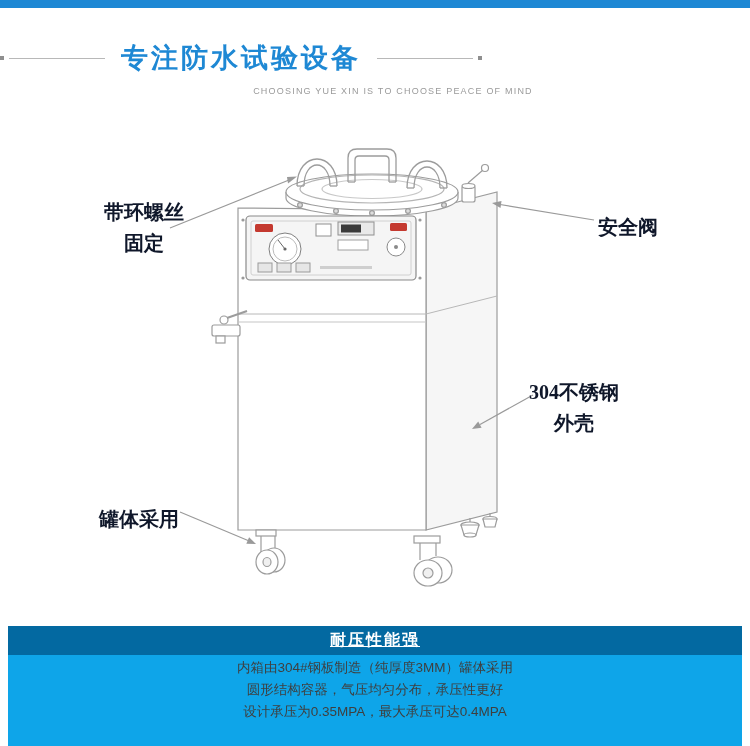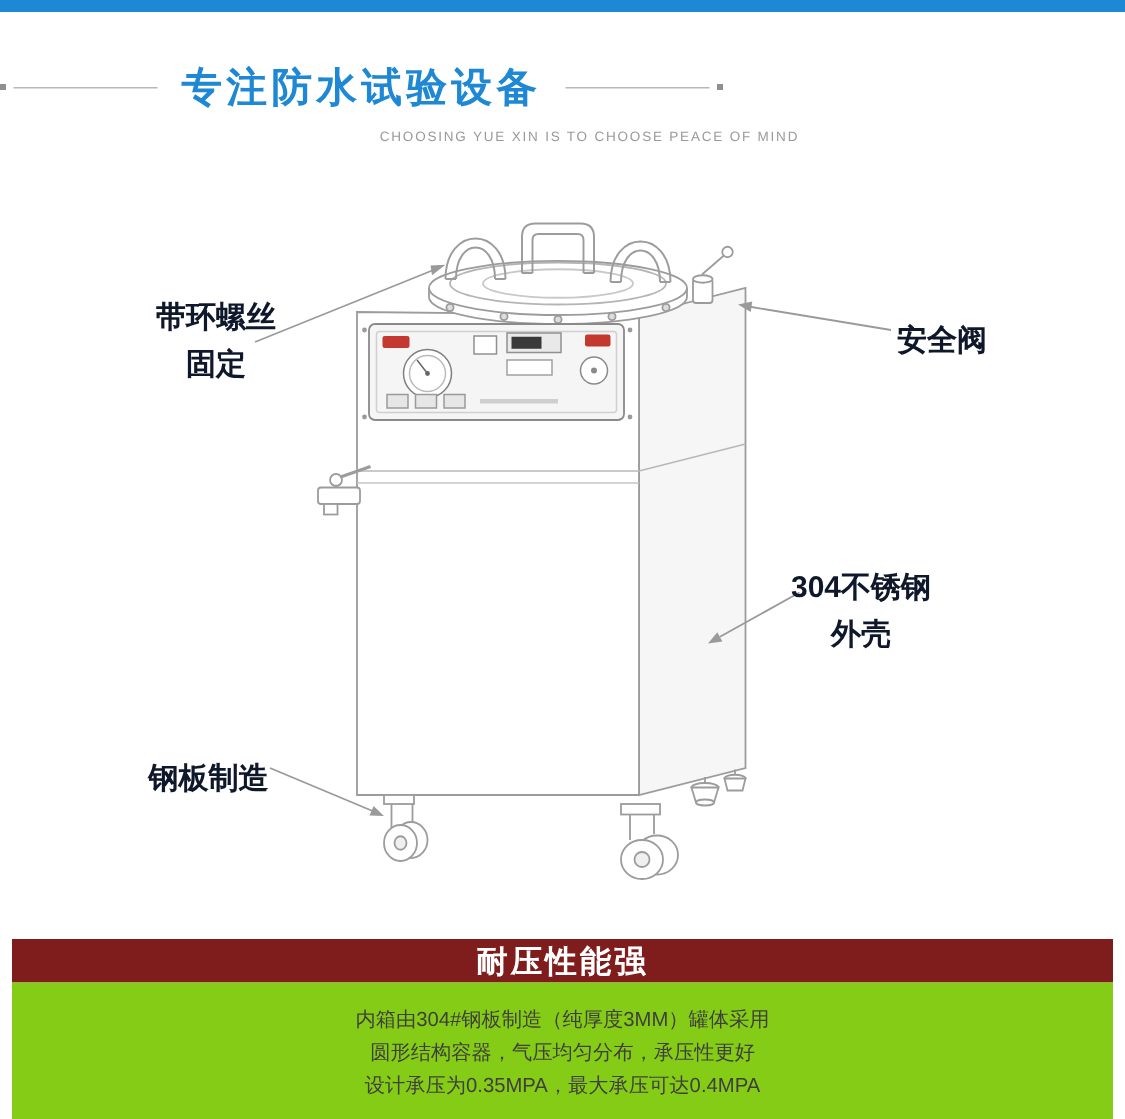--- a/index.html
+++ b/index.html
@@ -19,35 +19,35 @@
   .page-subtitle { margin-top:12px; font-size:9px; color:#9a9a9a; letter-spacing:1.2px;padding-left:36px; }
 
   .figure-svg { position:absolute; top:128px; left:0; }
 
   .callout {
     position:absolute; color:#0f172a; font-size:20px; font-weight:bold;
     line-height:1.55; white-space:pre-line;
   }
   .c1 { left:102px; top:197px; width:84px;  text-align:center; }
   .c2 { left:598px; top:212px;text-align:center; }
-  .c3 { left:522px; top:377px; width:104px; text-align:center; }
+  .c3 { left:522px; top:377px; width:104px; text-align:center;font-family:Liberation Serif, serif; }
   .c4 { left:99px;  top:504px; }
 
   .info-table {
     position:absolute; top:626px; left:0; width:750px; height:120px;
     display:flex; gap:13px; padding:0 8px;
   }
   .col { flex:1; display:flex; flex-direction:column; }
   .col-header {
-    height:29px; background:#7f1d1d; color:#ffffff; font-size:21px; font-weight:bold;
-    letter-spacing:2px; display:flex; align-items:center; justify-content:center;
+    height:29px; background:#0369a1; color:#ffffff; font-size:16px; font-weight:bold;
+    letter-spacing:2px; display:flex; align-items:center; justify-content:center;text-decoration:underline;
   }
   .col-body {
-    flex:1; background:#84cc16; color:#3f3f3f; font-size:13.5px; line-height:22px;
-    text-align:center; padding-top:14px; white-space:pre-line;
+    flex:1; background:#0ea5e9; color:#3f3f3f; font-size:13.5px; line-height:22px;
+    text-align:center; padding-top:2px; white-space:pre-line;
   }
 </style>
 </head>
 <body>
 
 <div class="top-bar"></div>
 
 <div class="header">
   <div class="title-row">
     <span class="deco">
@@ -179,21 +179,21 @@
       <polygon points="256,416 246.3,415.7 249.1,409.3" stroke="none" fill="#9a9a9a"></polygon>
     </g>
   </g>
 </svg>
 
 <div class="callout c1">带环螺丝
 固定</div>
 <div class="callout c2">安全阀</div>
 <div class="callout c3">304不锈钢
 外壳</div>
-<div class="callout c4">钢板制造</div>
+<div class="callout c4">罐体采用</div>
 
 <div class="info-table">
   <div class="col">
     <div class="col-header">耐压性能强</div>
     <div class="col-body">内箱由304#钢板制造（纯厚度3MM）罐体采用
 圆形结构容器，气压均匀分布，承压性更好
 设计承压为0.35MPA，最大承压可达0.4MPA</div>
   </div>
 </div>
 

